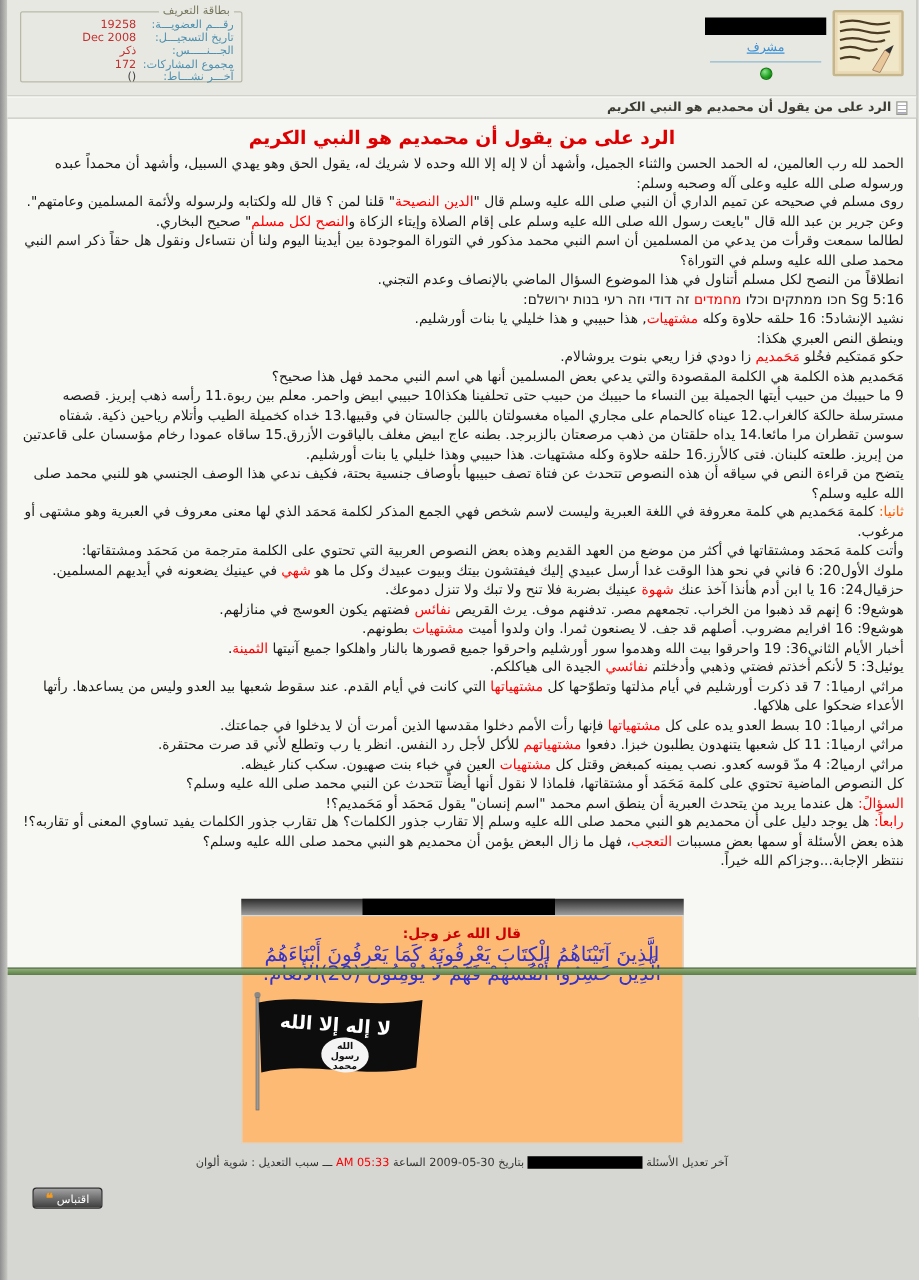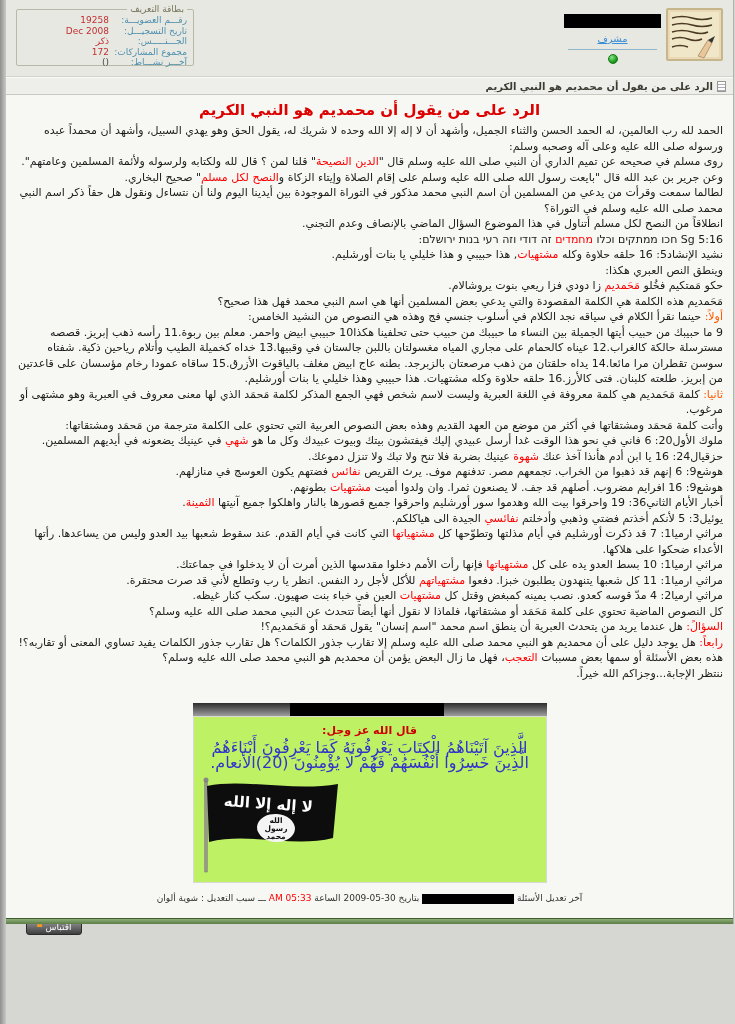--- a/index.html
+++ b/index.html
@@ -5,21 +5,21 @@
   * { box-sizing: border-box; margin: 0; padding: 0; }
   html,body { width:735px; height:1024px; }
   body {
     position: relative;
     background:#d6d6d2;
     font-family:"DejaVu Sans", sans-serif;
     overflow:hidden;
   }
   .left-strip { position:absolute; left:0; top:0; width:6px; height:1024px;
     background:linear-gradient(90deg,#8f8f8f,#c9c9c5); }
-  .page { position:absolute; left:6px; top:0; width:728px; height:924px;
+  .page { position:absolute; left:6px; top:0; width:728px; height:780px;
     background:#f7f7f3; border-right:1px solid #b3b3ad; }
 
   
   .post-header { position:relative; height:77px; background:#e8e8e2;
     border-bottom:1px solid #d2d2ca; }
   .user-card { position:absolute; top:4px; left:10px; width:178px; height:62px;
     border:1px solid #b9b9a9; border-radius:2px; padding:1px 6px 2px; direction:rtl; }
   .user-card legend { font-size:9px; color:#77775f; padding:0 3px; }
   .uc-row { display:flex; font-size:9px; line-height:10.6px; }
   .uc-label { flex:1; color:#4e90ae; text-align:right; white-space:nowrap; }
@@ -53,21 +53,21 @@
   .paras { text-align:right; }
   .para { font-size:11px; line-height:15.5px; }
   .hl-red { color:#ff0000; }
   .hl-orange { color:#ff5a00; }
 
   
   .signature { width:354px; margin:22px auto 0; }
   .sig-banner { position:relative; height:13px;
     background:linear-gradient(#2c2c2c,#9d9d9d); }
   .sig-banner-censor { position:absolute; left:97px; top:0; width:154px; height:13px; background:#000; }
-  .sig-box { background:#bef264; border:1px solid #d8d8d4; padding:7px 4px 4px; }
+  .sig-box { background:#fdba74; border:1px solid #d8d8d4; padding:7px 4px 20px; }
   .sig-header { color:#cc0000; font-weight:bold; text-align:center; font-size:11px; }
   .sig-verse { color:#3333cc; text-align:center; font-size:16px; line-height:15px; margin-top:3px; }
   .flag-wrap { direction:ltr; text-align:left; margin-top:6px; }
 
   
   .edit-footer { margin-top:10px; text-align:center; font-size:9px; color:#333; direction:rtl; }
   .censor-inline { display:inline-block; width:92px; height:10px; background:#000; vertical-align:middle; }
 
   
   .quote-row { direction:ltr; text-align:left; padding:12px 10px 0; }
@@ -147,22 +147,22 @@
         <div class="para"><span>الحمد لله رب العالمين، له الحمد الحسن والثناء الجميل، وأشهد أن لا إله إلا الله وحده لا شريك له، يقول الحق وهو يهدي السبيل، وأشهد أن محمداً عبده ورسوله صلى الله عليه وعلى آله وصحبه وسلم:</span></div>
         <div class="para"><span>روى مسلم في صحيحه عن تميم الداري أن النبي صلى الله عليه وسلم قال "</span><span class="hl-red">الدين النصيحة</span><span>" قلنا لمن ؟ قال لله ولكتابه ولرسوله ولأئمة المسلمين وعامتهم".</span></div>
         <div class="para"><span>وعن جرير بن عبد الله قال "بايعت رسول الله صلى الله عليه وسلم على إقام الصلاة وإيتاء الزكاة و</span><span class="hl-red">النصح لكل مسلم</span><span>" صحيح البخاري.</span></div>
         <div class="para"><span>لطالما سمعت وقرأت من يدعي من المسلمين أن اسم النبي محمد مذكور في التوراة الموجودة بين أيدينا اليوم ولنا أن نتساءل ونقول هل حقاً ذكر اسم النبي محمد صلى الله عليه وسلم في التوراة؟</span></div>
         <div class="para"><span>انطلاقاً من النصح لكل مسلم أتناول في هذا الموضوع السؤال الماضي بالإنصاف وعدم التجني.</span></div>
         <div class="para"><span>Sg 5:16 חכו ממתקים וכלו </span><span class="hl-red">מחמדים</span><span> זה דודי וזה רעי בנות ירושלם:</span></div>
         <div class="para"><span>نشيد الإنشاد5: 16 حلقه حلاوة وكله </span><span class="hl-red">مشتهيات</span><span>, هذا حبيبي و هذا خليلي يا بنات أورشليم.</span></div>
         <div class="para"><span>وينطق النص العبري هكذا:</span></div>
         <div class="para"><span>حكو مَمتكيم فخُلو </span><span class="hl-red">مَحَمديم</span><span> زا دودي فزا ريعي بنوت يروشالام.</span></div>
         <div class="para"><span>مَحَمديم هذه الكلمة هي الكلمة المقصودة والتي يدعي بعض المسلمين أنها هي اسم النبي محمد فهل هذا صحيح؟</span></div>
-        <div class="para"><span class="hl-orange">أولاً:</span><span> حينما نقرأ الكلام في سياقه نجد الكلام في أسلوب جنسي فج وهذه هي النصوص من النشيد الخامس:</span></div>
         <div class="para"><span>9 ما حبيبك من حبيب أيتها الجميلة بين النساء ما حبيبك من حبيب حتى تحلفينا هكذا10 حبيبي ابيض واحمر. معلم بين ربوة.11 رأسه ذهب إبريز. قصصه مسترسلة حالكة كالغراب.12 عيناه كالحمام على مجاري المياه مغسولتان باللبن جالستان في وقبيها.13 خداه كخميلة الطيب وأتلام رياحين ذكية. شفتاه سوسن تقطران مرا مائعا.14 يداه حلقتان من ذهب مرصعتان بالزبرجد. بطنه عاج ابيض مغلف بالياقوت الأزرق.15 ساقاه عمودا رخام مؤسسان على قاعدتين من إبريز. طلعته كلبنان. فتى كالأرز.16 حلقه حلاوة وكله مشتهيات. هذا حبيبي وهذا خليلي يا بنات أورشليم.</span></div>
+        <div class="para"><span>يتضح من قراءة النص في سياقه أن هذه النصوص تتحدث عن فتاة تصف حبيبها بأوصاف جنسية بحتة، فكيف ندعي هذا الوصف الجنسي هو للنبي محمد صلى الله عليه وسلم؟</span></div>
         <div class="para"><span class="hl-orange">ثانيا:</span><span> كلمة مَحَمديم هي كلمة معروفة في اللغة العبرية وليست لاسم شخص فهي الجمع المذكر لكلمة مَحمَد الذي لها معنى معروف في العبرية وهو مشتهى أو مرغوب.</span></div>
         <div class="para"><span>وأتت كلمة مَحمَد ومشتقاتها في أكثر من موضع من العهد القديم وهذه بعض النصوص العربية التي تحتوي على الكلمة مترجمة من مَحمَد ومشتقاتها:</span></div>
         <div class="para"><span>ملوك الأول20: 6 فاني في نحو هذا الوقت غدا أرسل عبيدي إليك فيفتشون بيتك وبيوت عبيدك وكل ما هو </span><span class="hl-red">شهي</span><span> في عينيك يضعونه في أيديهم المسلمين.</span></div>
         <div class="para"><span>حزقيال24: 16 يا ابن أدم هأنذا آخذ عنك </span><span class="hl-red">شهوة</span><span> عينيك بضربة فلا تنح ولا تبك ولا تنزل دموعك.</span></div>
         <div class="para"><span>هوشع9: 6 إنهم قد ذهبوا من الخراب. تجمعهم مصر. تدفنهم موف. يرث القريص </span><span class="hl-red">نفائس</span><span> فضتهم يكون العوسج في منازلهم.</span></div>
         <div class="para"><span>هوشع9: 16 افرايم مضروب. أصلهم قد جف. لا يصنعون ثمرا. وان ولدوا أميت </span><span class="hl-red">مشتهيات</span><span> بطونهم.</span></div>
         <div class="para"><span>أخبار الأيام الثاني36: 19 واحرقوا بيت الله وهدموا سور أورشليم واحرقوا جميع قصورها بالنار واهلكوا جميع آنيتها </span><span class="hl-red">الثمينة</span><span>.</span></div>
         <div class="para"><span>يوئيل3: 5 لأنكم أخذتم فضتي وذهبي وأدخلتم </span><span class="hl-red">نفائسي</span><span> الجيدة الى هياكلكم.</span></div>
         <div class="para"><span>مراثي ارميا1: 7 قد ذكرت أورشليم في أيام مذلتها وتطوّحها كل </span><span class="hl-red">مشتهياتها</span><span> التي كانت في أيام القدم. عند سقوط شعبها بيد العدو وليس من يساعدها. رأتها الأعداء ضحكوا على هلاكها.</span></div>
         <div class="para"><span>مراثي ارميا1: 10 بسط العدو يده على كل </span><span class="hl-red">مشتهياتها</span><span> فإنها رأت الأمم دخلوا مقدسها الذين أمرت أن لا يدخلوا في جماعتك.</span></div>

